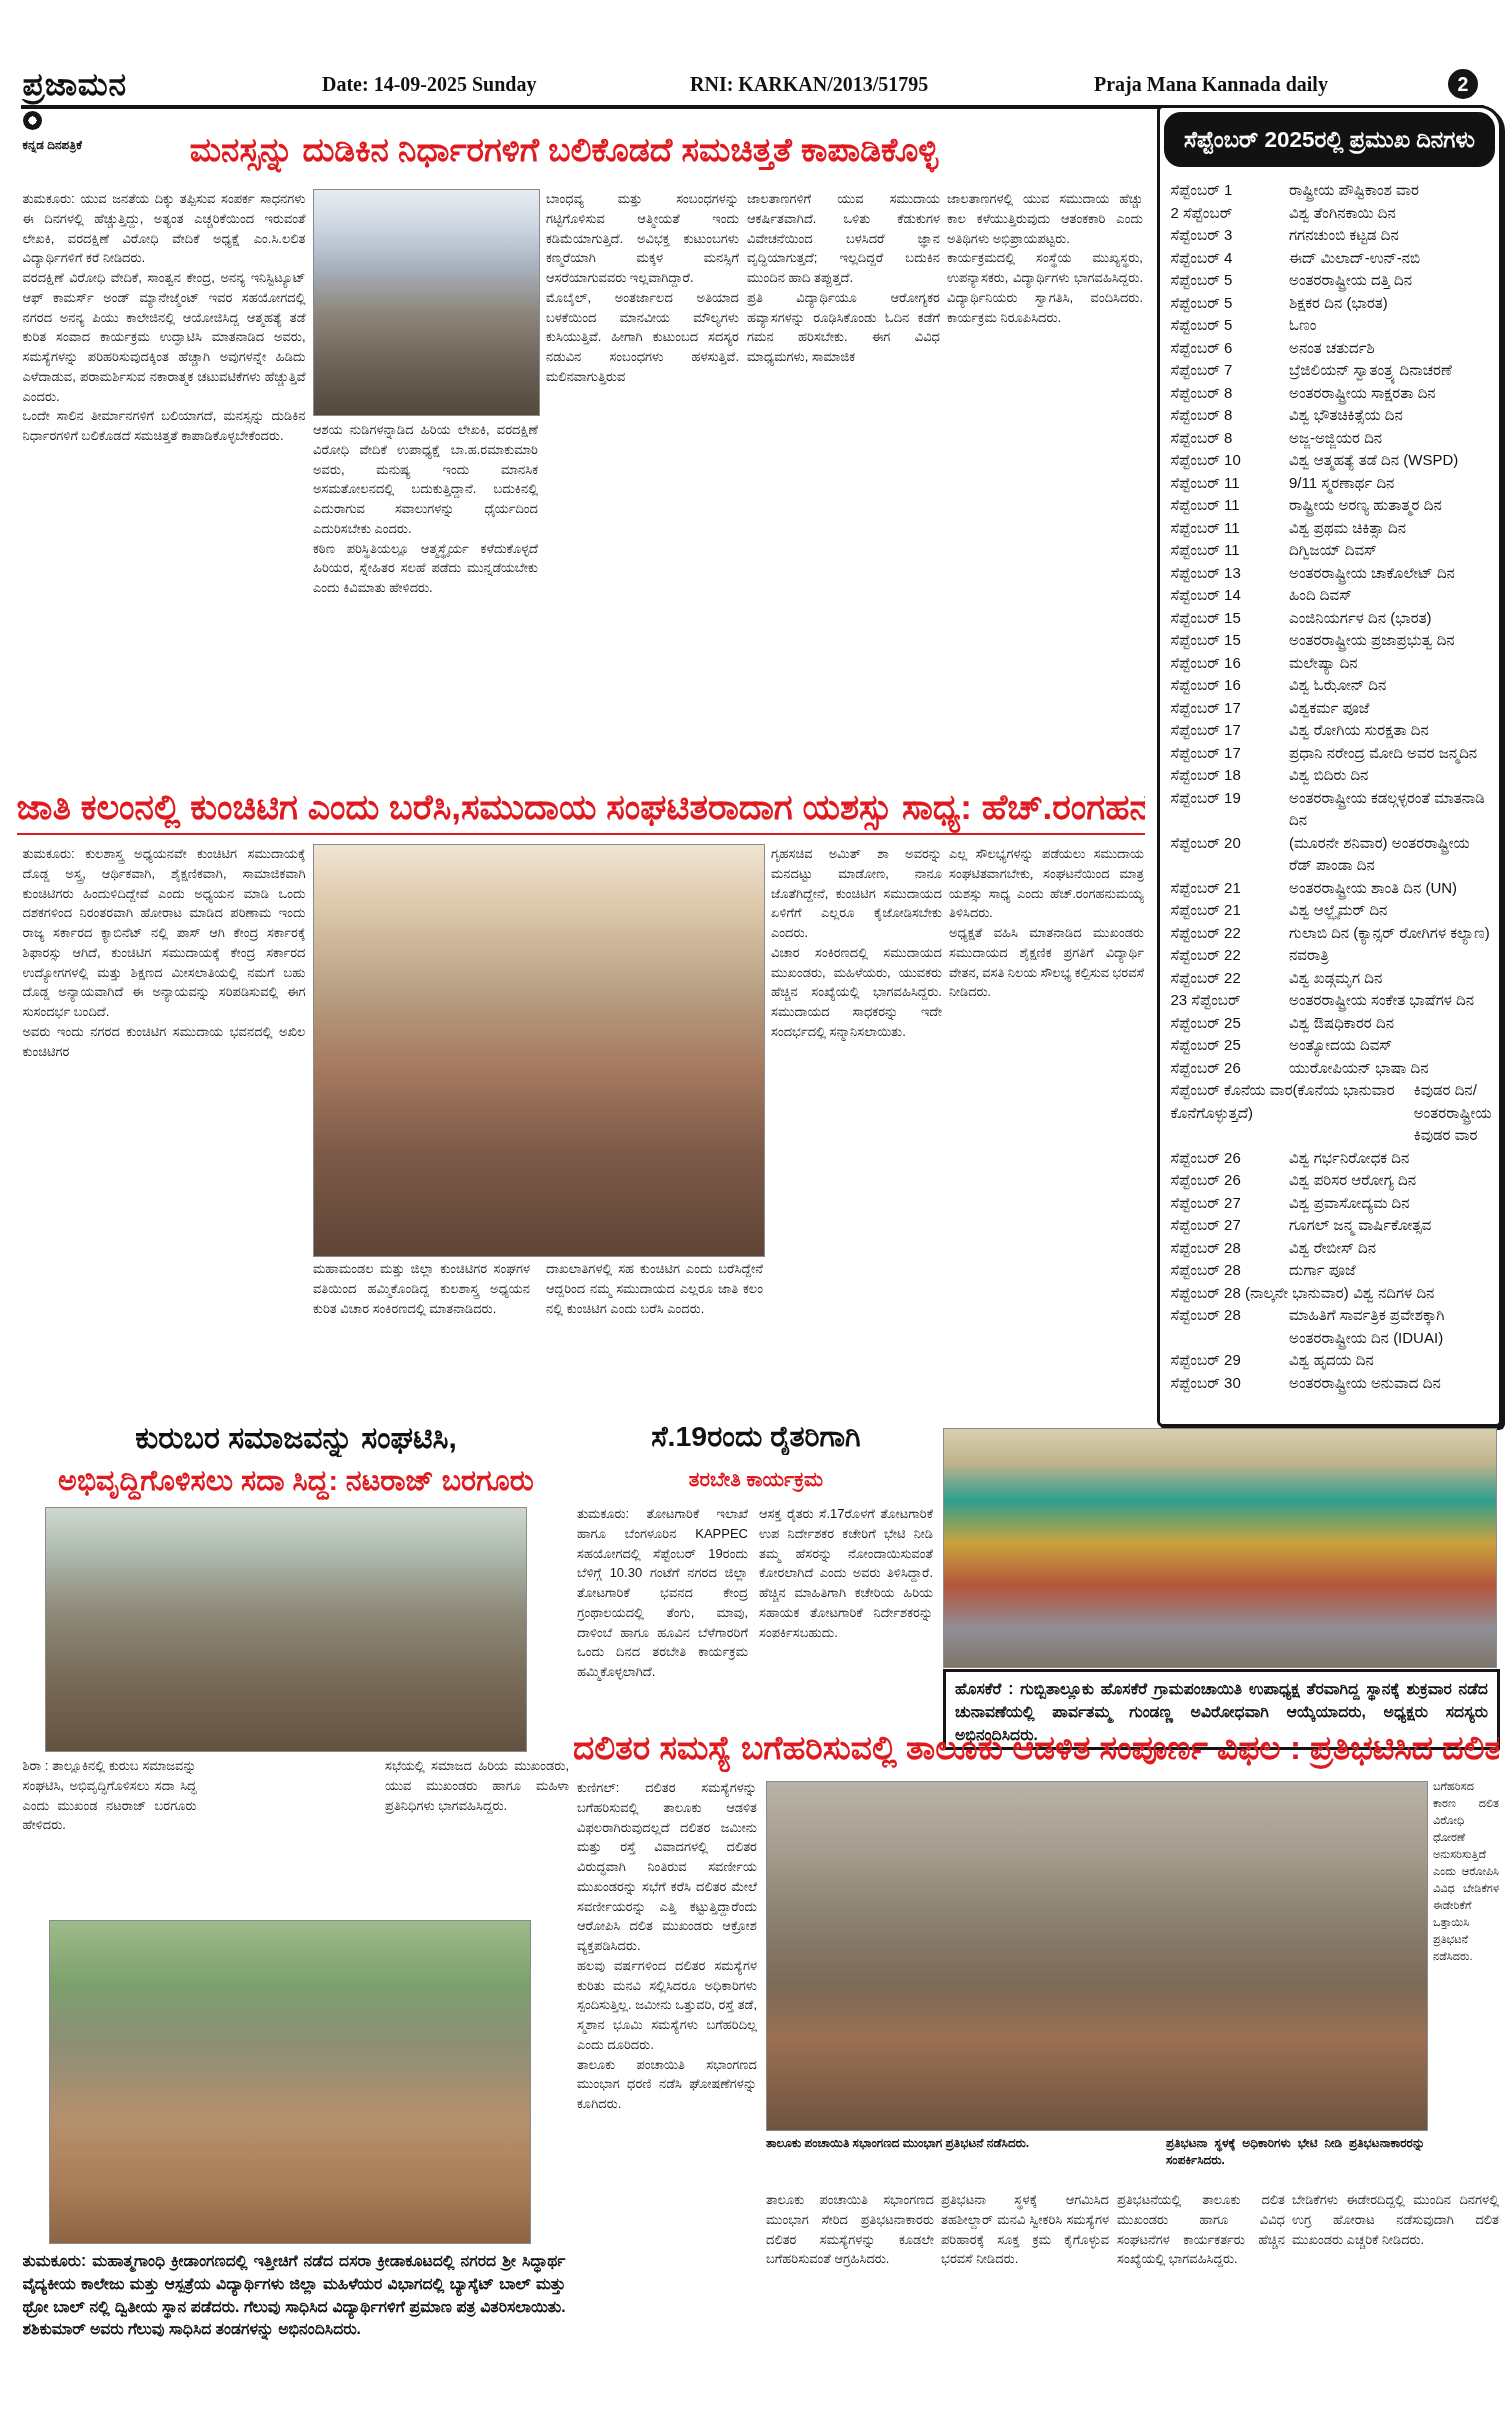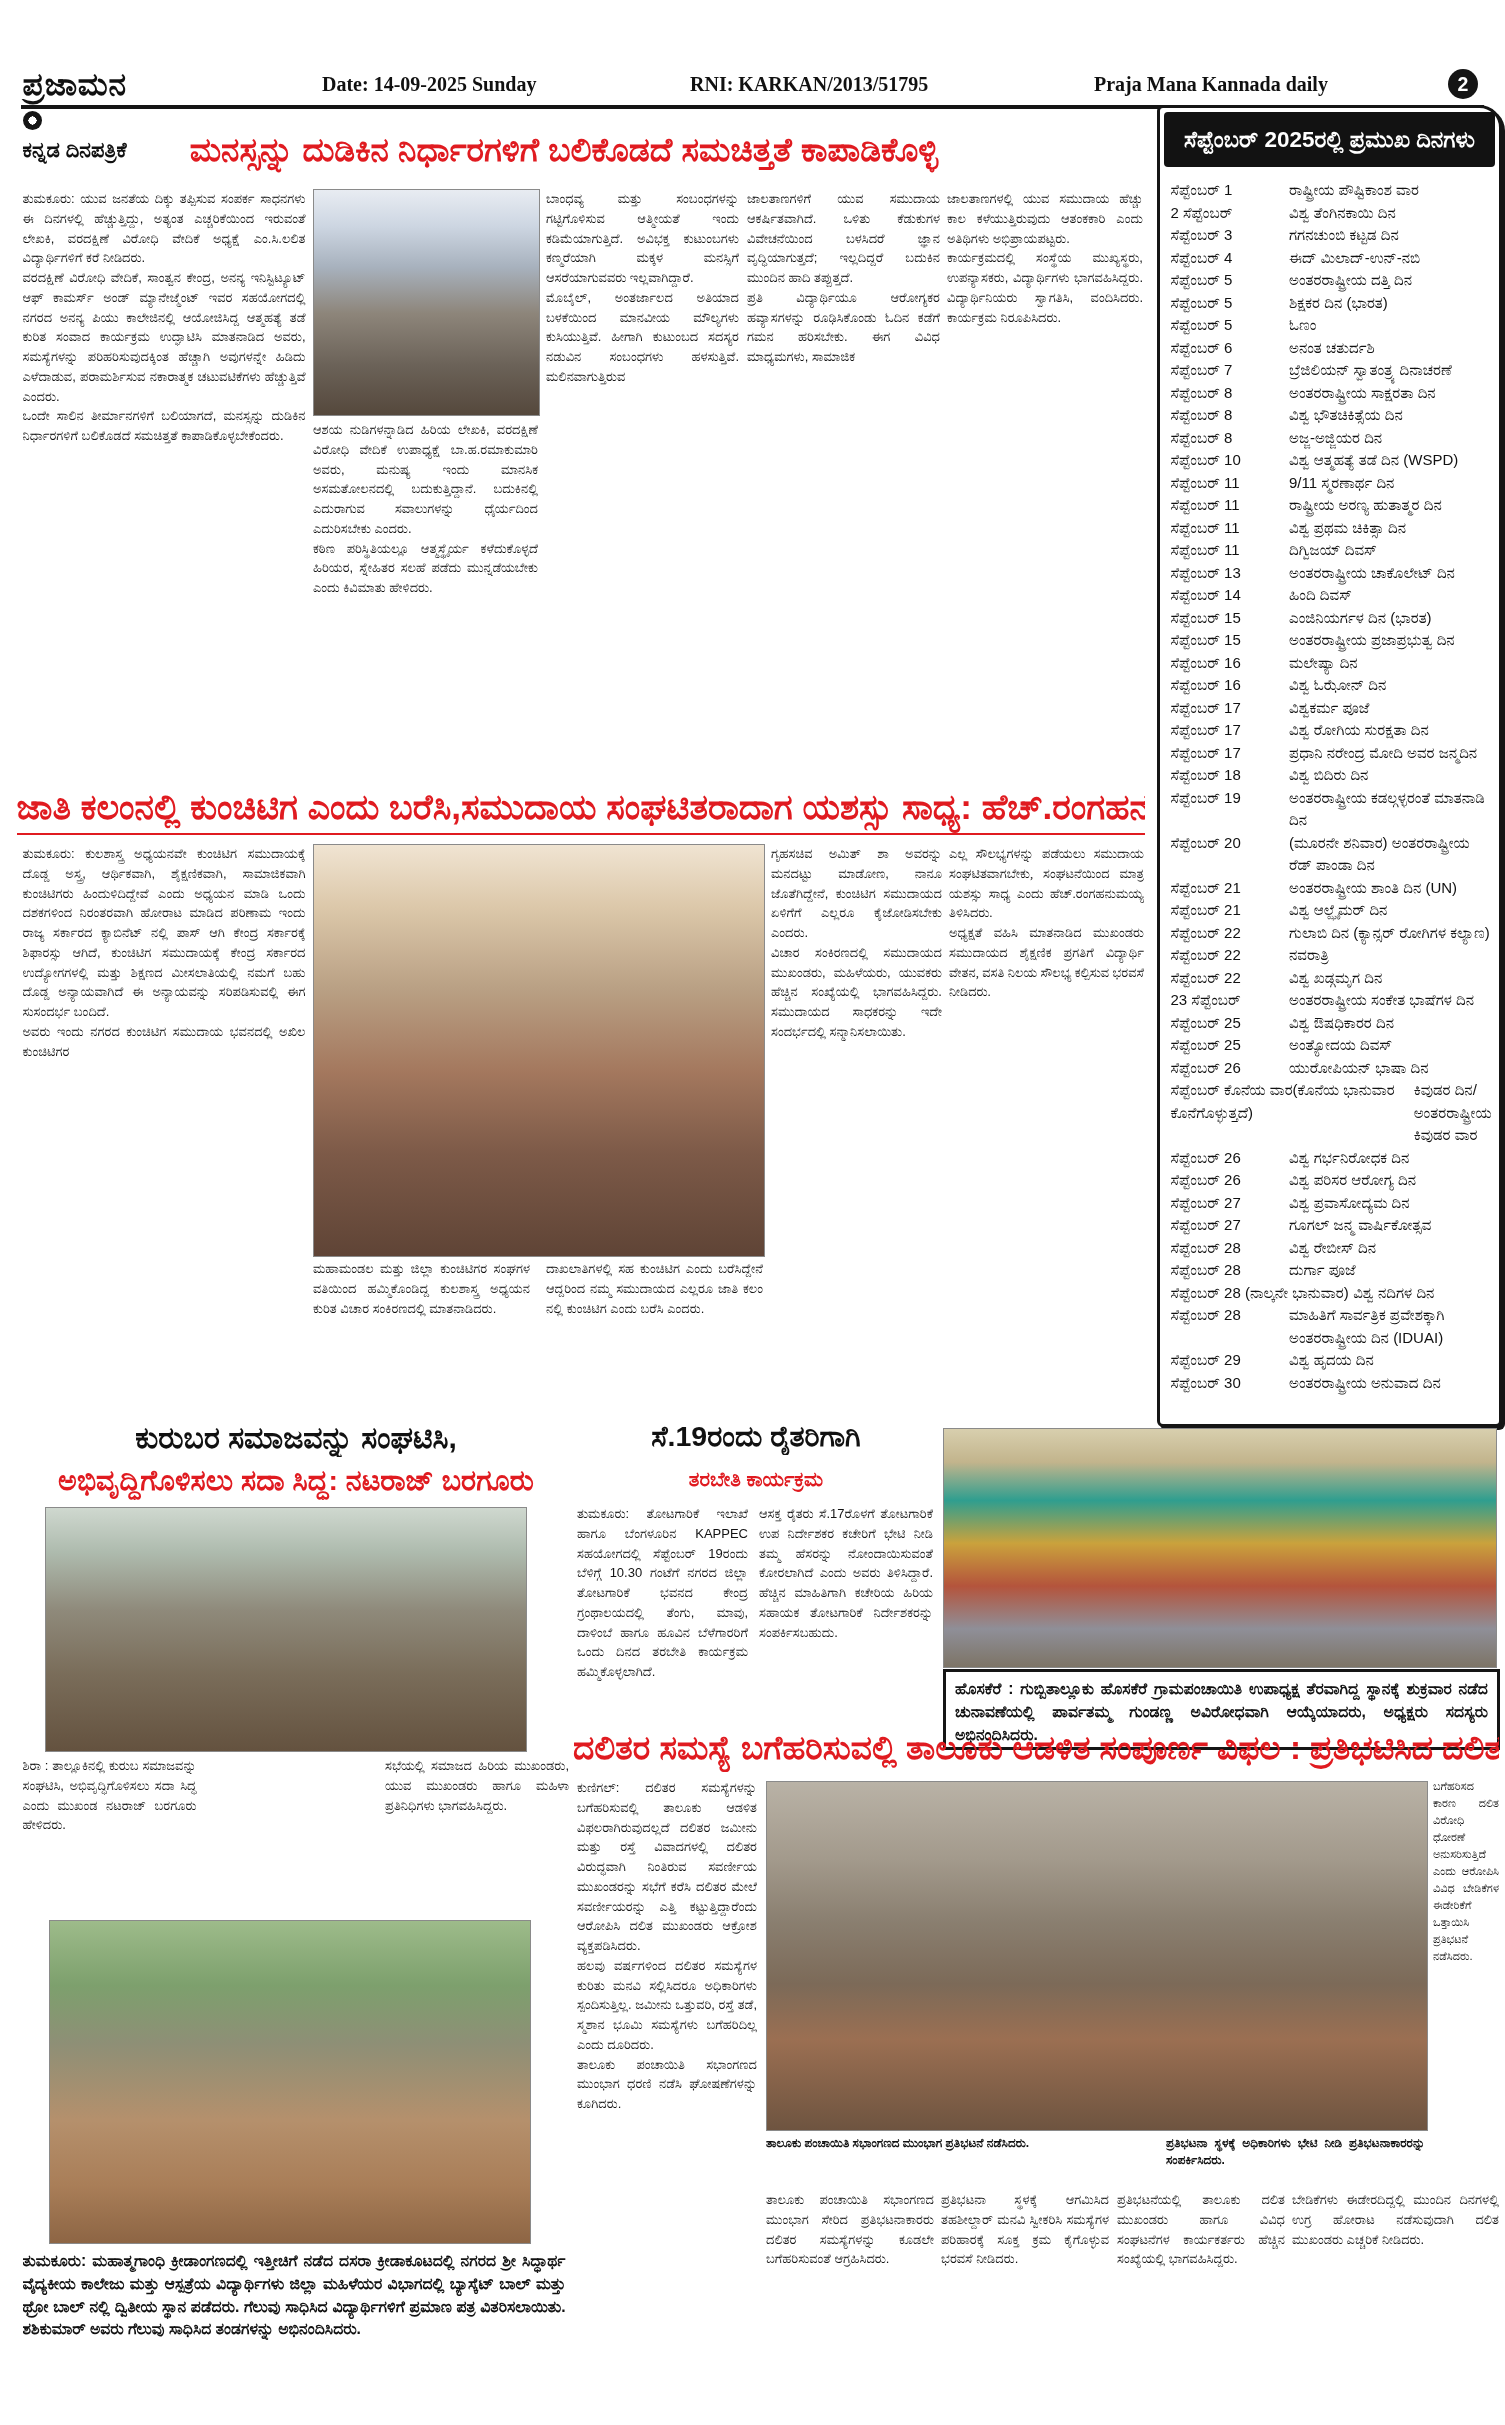--- a/index.html
+++ b/index.html
@@ -7,29 +7,29 @@
         font-family:"Liberation Sans",sans-serif;color:#111;}
   .abs{position:absolute;}
   .bodytxt{font-size:13px;line-height:1.52;text-align:justify;color:#141414;
            overflow:hidden;white-space:pre-line;}
   .photo{border:0.7px solid #8a8a8a;}
   .cap{font-weight:bold;font-size:12px;line-height:1.45;text-align:justify;overflow:hidden;}
   .red{color:#e01b20;}
   .hl{font-weight:bold;text-align:center;white-space:nowrap;overflow:hidden;}
   
   .mast{font-size:31.5px;font-weight:bold;letter-spacing:0.7px;}
-  .mast-sub{font-size:21px;font-weight:bold;}
+  .mast-sub{font-size:12px;font-weight:bold;}
   .hdr-eng{font-family:"Liberation Serif",serif;font-weight:bold;font-size:20px;}
   .pgnum{width:30px;height:30px;border-radius:50%;background:#151515;color:#fff;
          font-size:19.5px;font-weight:bold;text-align:center;line-height:30px;}
   .rule{background:#151515;}
   
   .sidebox{border:3px solid #151515;border-radius:6px 22.5px 6px 6px;background:#fff;
            box-shadow:3px 3px 0 #151515;}
-  .sidetitle{margin:3.7px;background:#121212;color:#fff;border-radius:4px;
+  .sidetitle{margin:3.7px;background:#121212;color:#fff;border-radius:17px;
              font-size:22.5px;font-weight:bold;text-align:center;line-height:55px;height:55px;
              white-space:nowrap;overflow:hidden;}
   .daylist{padding:9px 7.5px 4.5px 10.5px;overflow:hidden;}
   .dayrow{display:flex;font-size:15px;line-height:1.5;}
   .dayrow .d{min-width:114px;padding-right:4.5px;}
   .dayrow .e{flex:1;}
   .capbox{border:3px solid #151515;background:#fff;padding:6px 9px;}
 </style>
 </head>
 <body>

